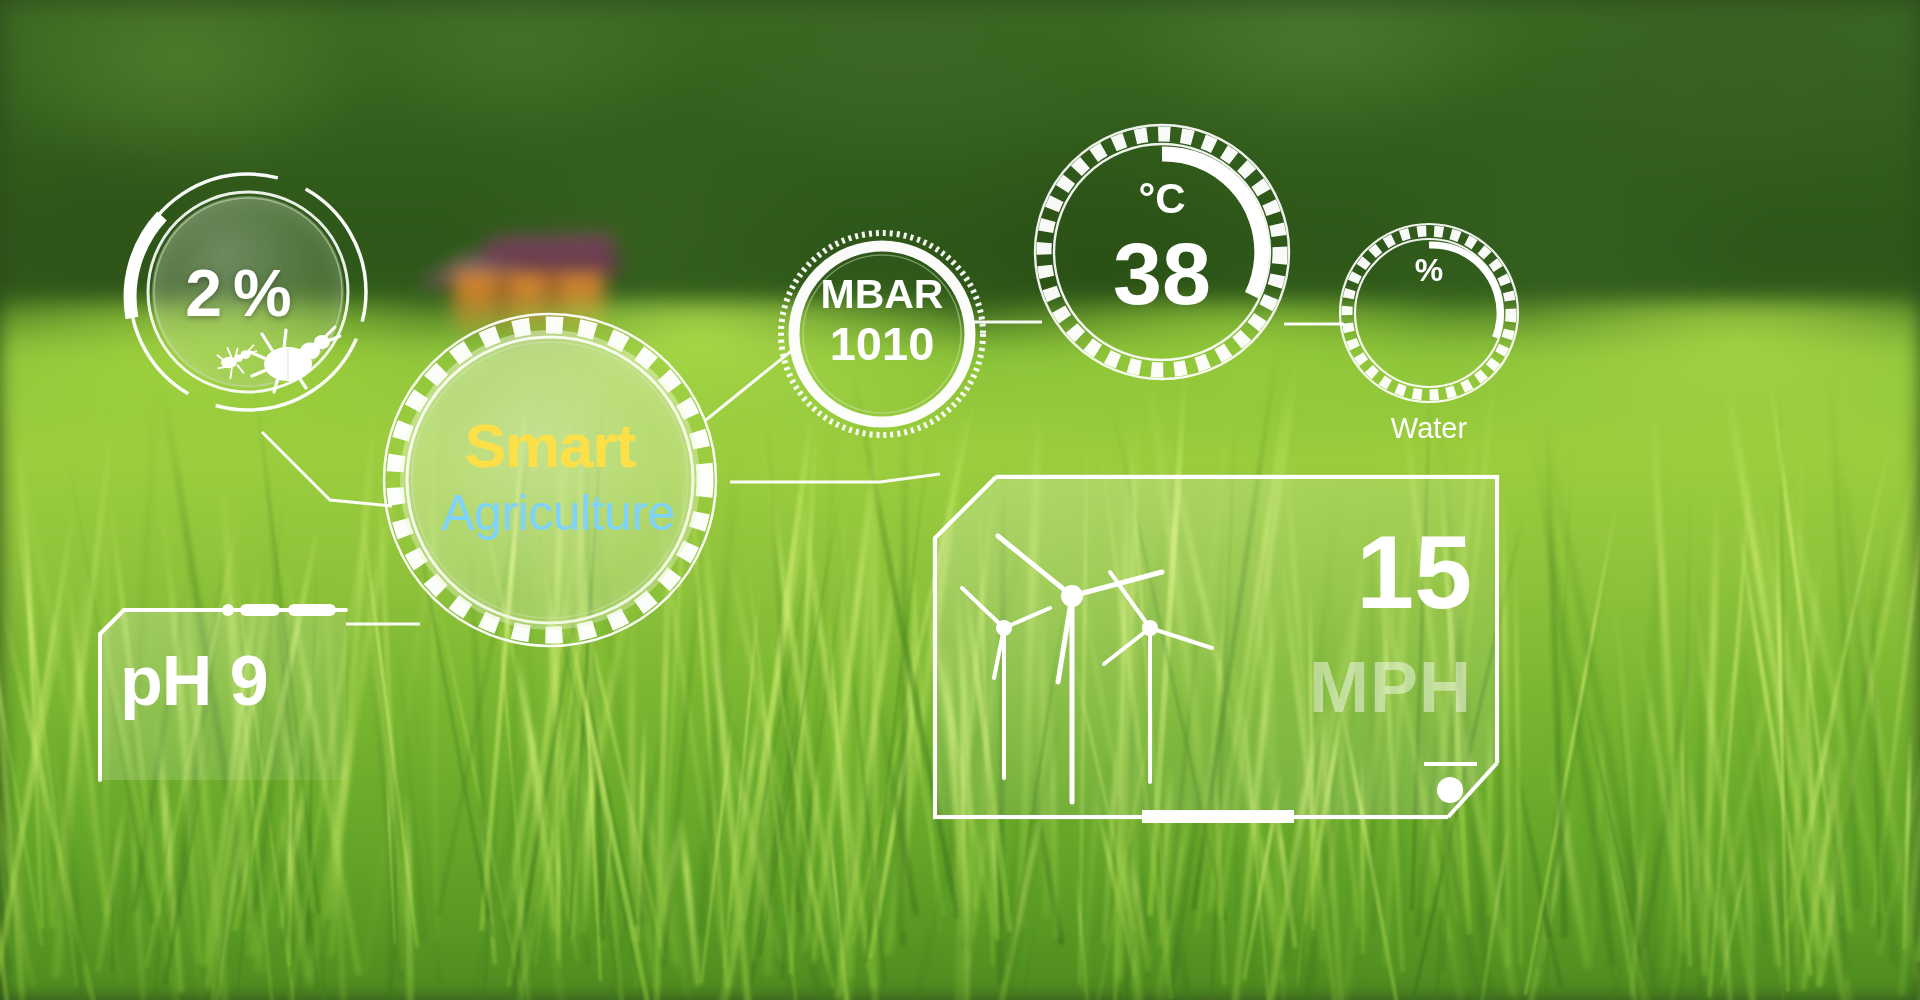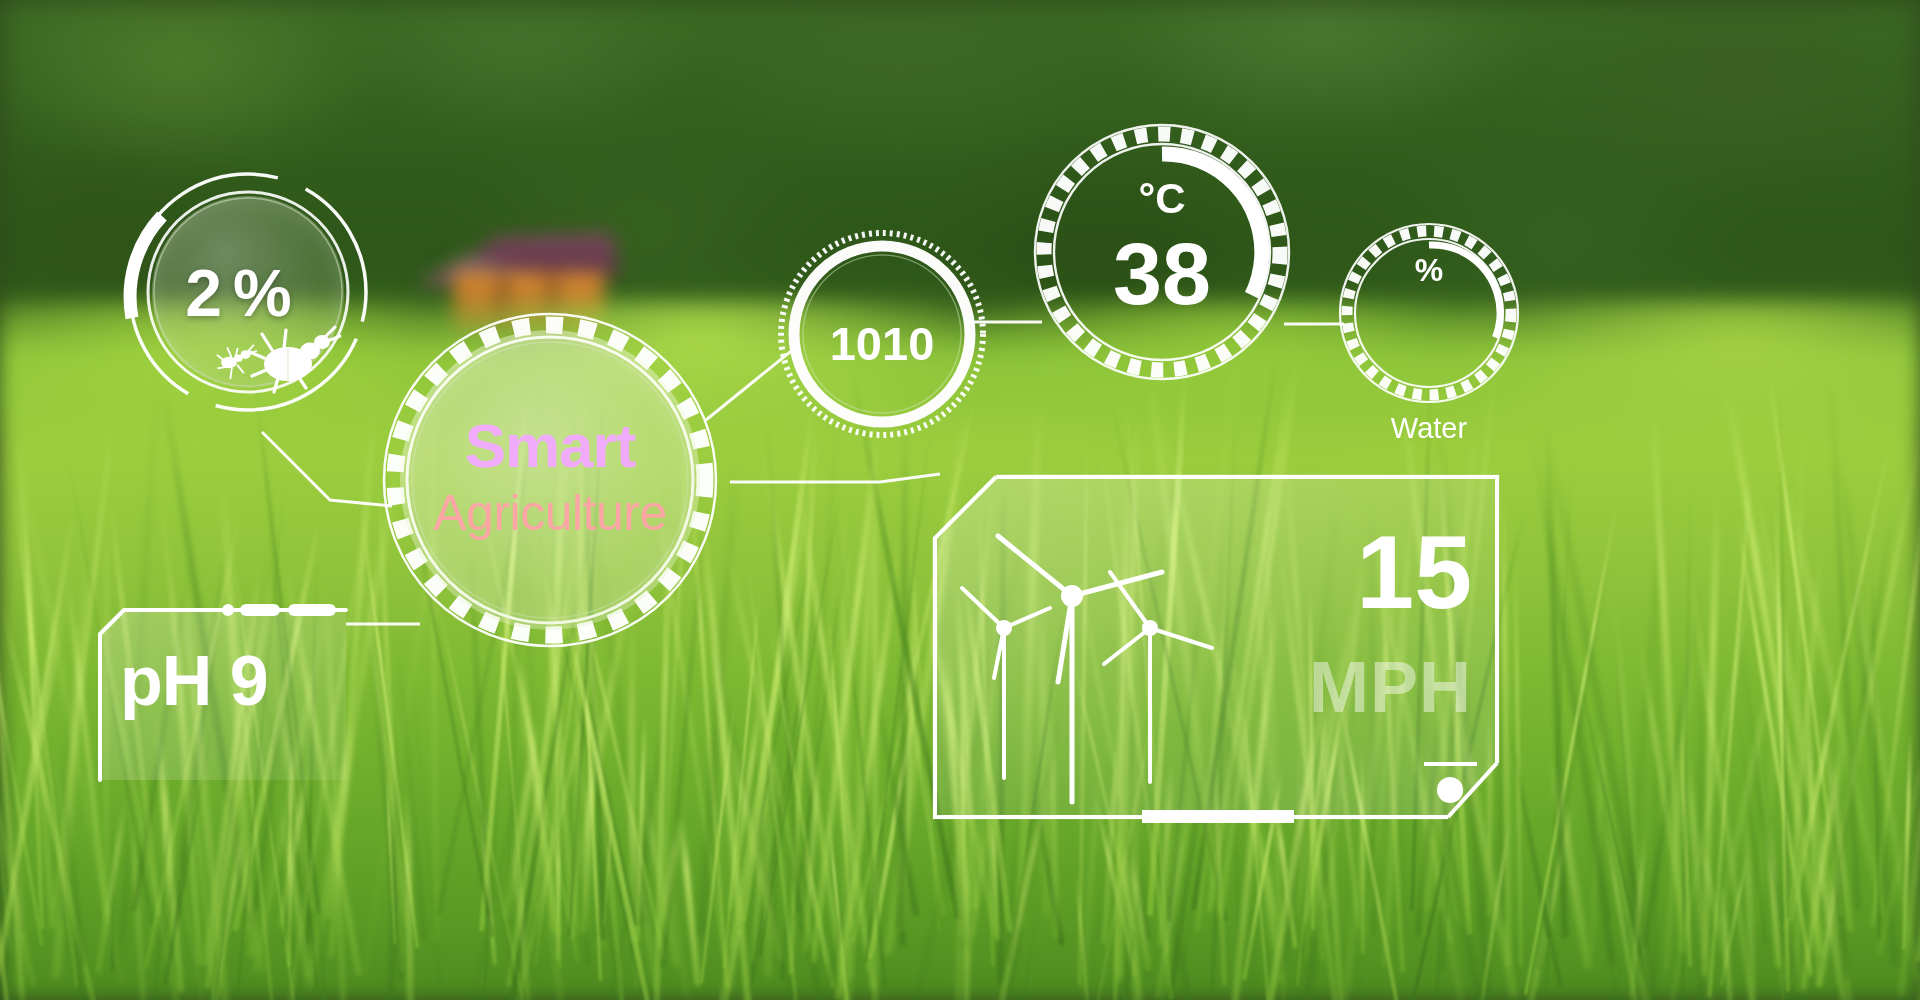--- a/index.html
+++ b/index.html
@@ -101,23 +101,23 @@
   #pest .bugs{position:absolute;left:96px;top:152px;width:120px;height:68px;}
 
   
   #smart{left:376px;top:306px;width:348px;height:348px;}
   #smart .core{
     position:absolute;left:24px;top:24px;width:300px;height:300px;border-radius:50%;
     background:radial-gradient(circle at 45% 35%, rgba(255,255,255,.42), rgba(236,247,205,.32) 55%, rgba(176,214,102,.26) 100%);
     box-shadow:inset 0 0 40px rgba(255,255,255,.30);
   }
   #smart .t1{position:absolute;left:0;top:104px;width:348px;text-align:center;
-    font-size:62px;font-weight:bold;color:#f0abfc;letter-spacing:-1px;}
-  #smart .t2{position:absolute;left:0;top:178px;width:348px;text-align:center;
-    font-size:50px;font-weight:normal;color:#fca5a5;letter-spacing:-.5px;}
+    font-size:62px;font-weight:bold;color:#fde047;letter-spacing:-1px;}
+  #smart .t2{position:absolute;left:8px;top:178px;width:348px;text-align:center;
+    font-size:50px;font-weight:normal;color:#7dd3fc;letter-spacing:-.5px;}
 
   
   #mbar{left:776px;top:228px;width:212px;height:212px;}
   #mbar .v1{position:absolute;left:0;top:46px;width:212px;text-align:center;font-size:41px;}
   #mbar .v2{position:absolute;left:0;top:92px;width:212px;text-align:center;font-size:47px;}
 
   
   #temp{left:1028px;top:118px;width:268px;height:268px;}
   #temp .unit{position:absolute;left:0;top:60px;width:268px;text-align:center;font-size:42px;font-weight:bold;}
   #temp .v{position:absolute;left:0;top:112px;width:268px;text-align:center;font-size:88px;}
@@ -646,20 +646,21 @@
     <div class="t1">Smart</div>
     <div class="t2">Agriculture</div>
   </div>
 
   <div class="hud" id="mbar">
     <svg width="212" height="212" viewBox="0 0 212 212">
       <circle cx="106" cy="106" r="101" fill="none" stroke="#ffffff" stroke-width="6" stroke-dasharray="3 4" opacity=".95"></circle>
       <circle cx="106" cy="106" r="88" fill="none" stroke="#ffffff" stroke-width="11" opacity=".98"></circle>
       <circle cx="106" cy="106" r="79" fill="none" stroke="#d8e8bf" stroke-width="1.4" opacity=".45"></circle>
     </svg>
+    <div class="num v1">MBAR</div>
     <div class="num v2">1010</div>
   </div>
 
   <div class="hud" id="temp">
     <svg width="268" height="268" viewBox="0 0 268 268">
       <circle cx="134" cy="134" r="127" fill="none" stroke="#ffffff" stroke-width="2.4" opacity=".92"></circle>
       <circle cx="134" cy="134" r="118" fill="none" stroke="#ffffff" stroke-width="15" stroke-dasharray="12 11" opacity=".97"></circle>
       <circle cx="134" cy="134" r="108" fill="none" stroke="#ffffff" stroke-width="2.4" opacity=".92"></circle>
 
       <path d="M 134 36 A 98 98 0 1 1 122 231" fill="none" stroke="#ffffff" stroke-width="15" stroke-linecap="butt" pathLength="100" stroke-dasharray="62 100"></path>

